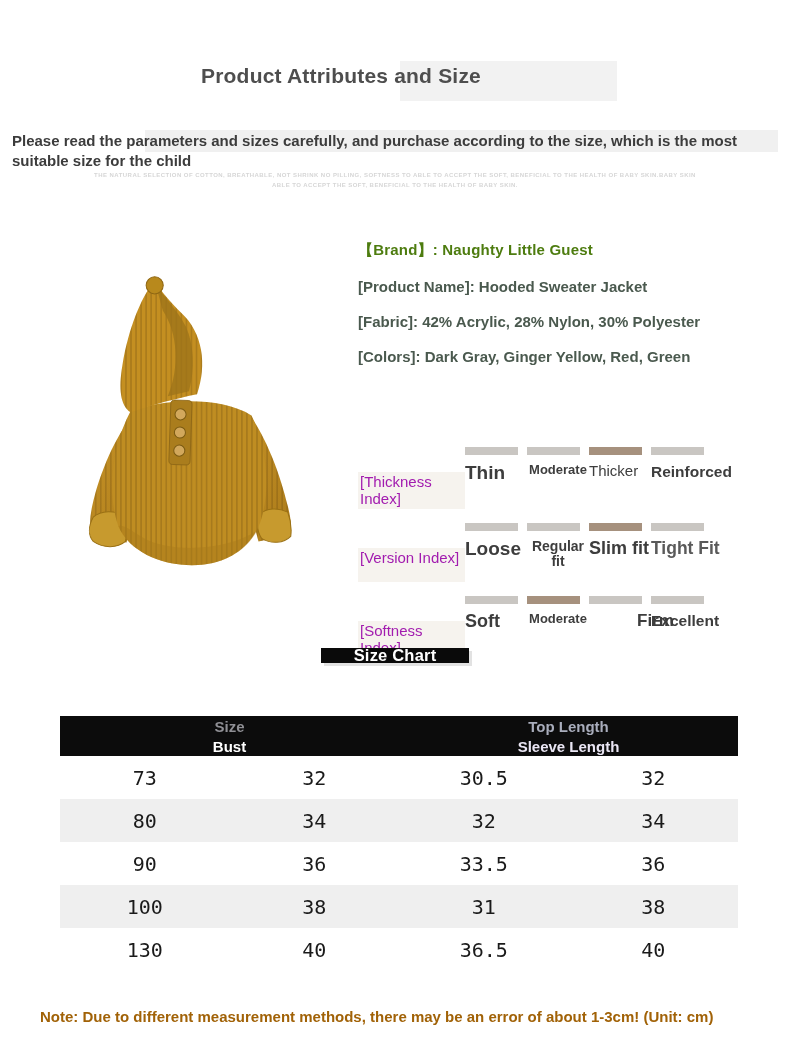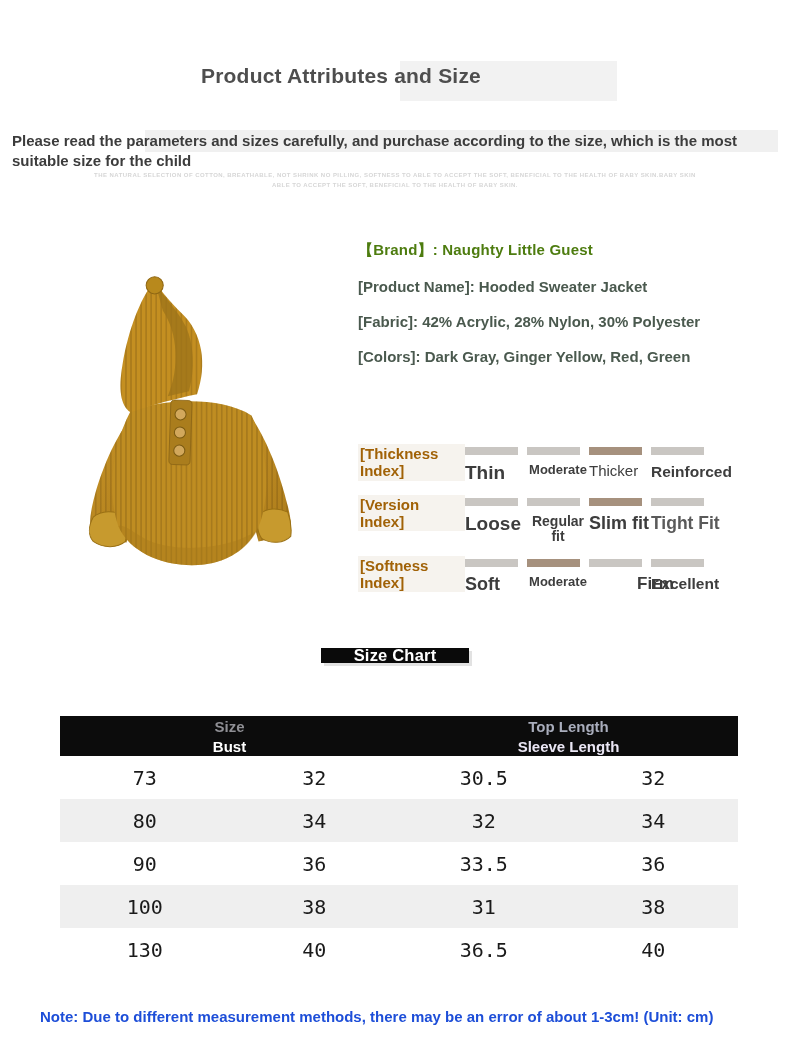--- a/index.html
+++ b/index.html
@@ -22,22 +22,22 @@
   .info { position:absolute; left:358px; top:241px; width:425px; }
   .info .line { margin-bottom:18px; font-size:15px; font-weight:700; }
   .ln-brand { color:#4d7c0f; letter-spacing:.2px; }
   .ln-green { color:#4a594e; }
   .ln-size  { color:#1d1d1d; font-size:15.5px; }
   .ln-size .cjk { color:#8a8070; font-weight:700; margin-right:42px; }
 
   
   .index-section { position:absolute; left:358px; top:444px; width:425px; }
   .idx-row { display:flex; align-items:flex-start; margin-bottom:11px; }
-  .idx-label { width:107px; flex:0 0 107px; color:#a16207; font-size:15px; font-weight:700;
-    line-height:1.15; background:#f6f3ee; padding:1px 2px; min-height:34px; }
+  .idx-label { width:107px; flex:0 0 107px; color:#a21caf; font-size:15px; font-weight:400;
+    line-height:1.15; background:#f6f3ee; padding:1px 2px; min-height:34px;margin-top:28px; }
   .idx-opt { width:62px; flex:0 0 62px; padding-top:3px; }
   .idx-opt .bar { width:53px; height:8px; background:#c9c6c2; margin-bottom:8px; }
   .idx-opt .bar.hl { background:#a6917e; }
   .idx-opt .olabel { color:#3d3d3d; line-height:1.1; }
   .fs13 { font-size:13px; font-weight:600;text-align:center; }
   .fs15 { font-size:15px; font-weight:500; }
   .fs16 { font-size:15.5px; font-weight:600; }
   .fs17 { font-size:17px; font-weight:600;margin-left:48px; }
   .fs175 { font-size:17.5px; font-weight:600; }
   .fs18 { font-size:18px; font-weight:700; }
@@ -51,21 +51,21 @@
   .chart { position:absolute; left:60px; top:716px; width:678px; }
   .chart-header { display:grid; grid-template-columns:repeat(2,1fr); background:#0c0c0c; height:40px;
     align-items:center; }
   .chart-header .hcell { text-align:center; font-size:15px; font-weight:700; }
   .hc0 { color:#8f8f94; } .hc1 { color:#a9adbc; } .hc2 { color:#ffffff; } .hc3 { color:#eae6f4; }
   .chart-row { display:grid; grid-template-columns:repeat(4,1fr); height:43px; align-items:center; }
   .chart-row.alt { background:#efefef; }
   .chart-row .cell { text-align:center; font-family:"DejaVu Sans Mono", monospace; font-size:20px;
     color:#1a1a1a; }
   .note { position:absolute; left:40px; top:1008px; width:720px; font-size:15px; font-weight:700;
-    color:#1d4ed8; }
+    color:#a16207; }
 </style>
 </head>
 <body>
 
 <div class="page">
 
   <div class="title-hl"></div>
   <div class="page-title">Product Attributes and Size</div>
   <div class="subtitle-hl"></div>
   <div class="subtitle">Please read the parameters and sizes carefully, and purchase according to the size, which is the most suitable size for the child</div>

